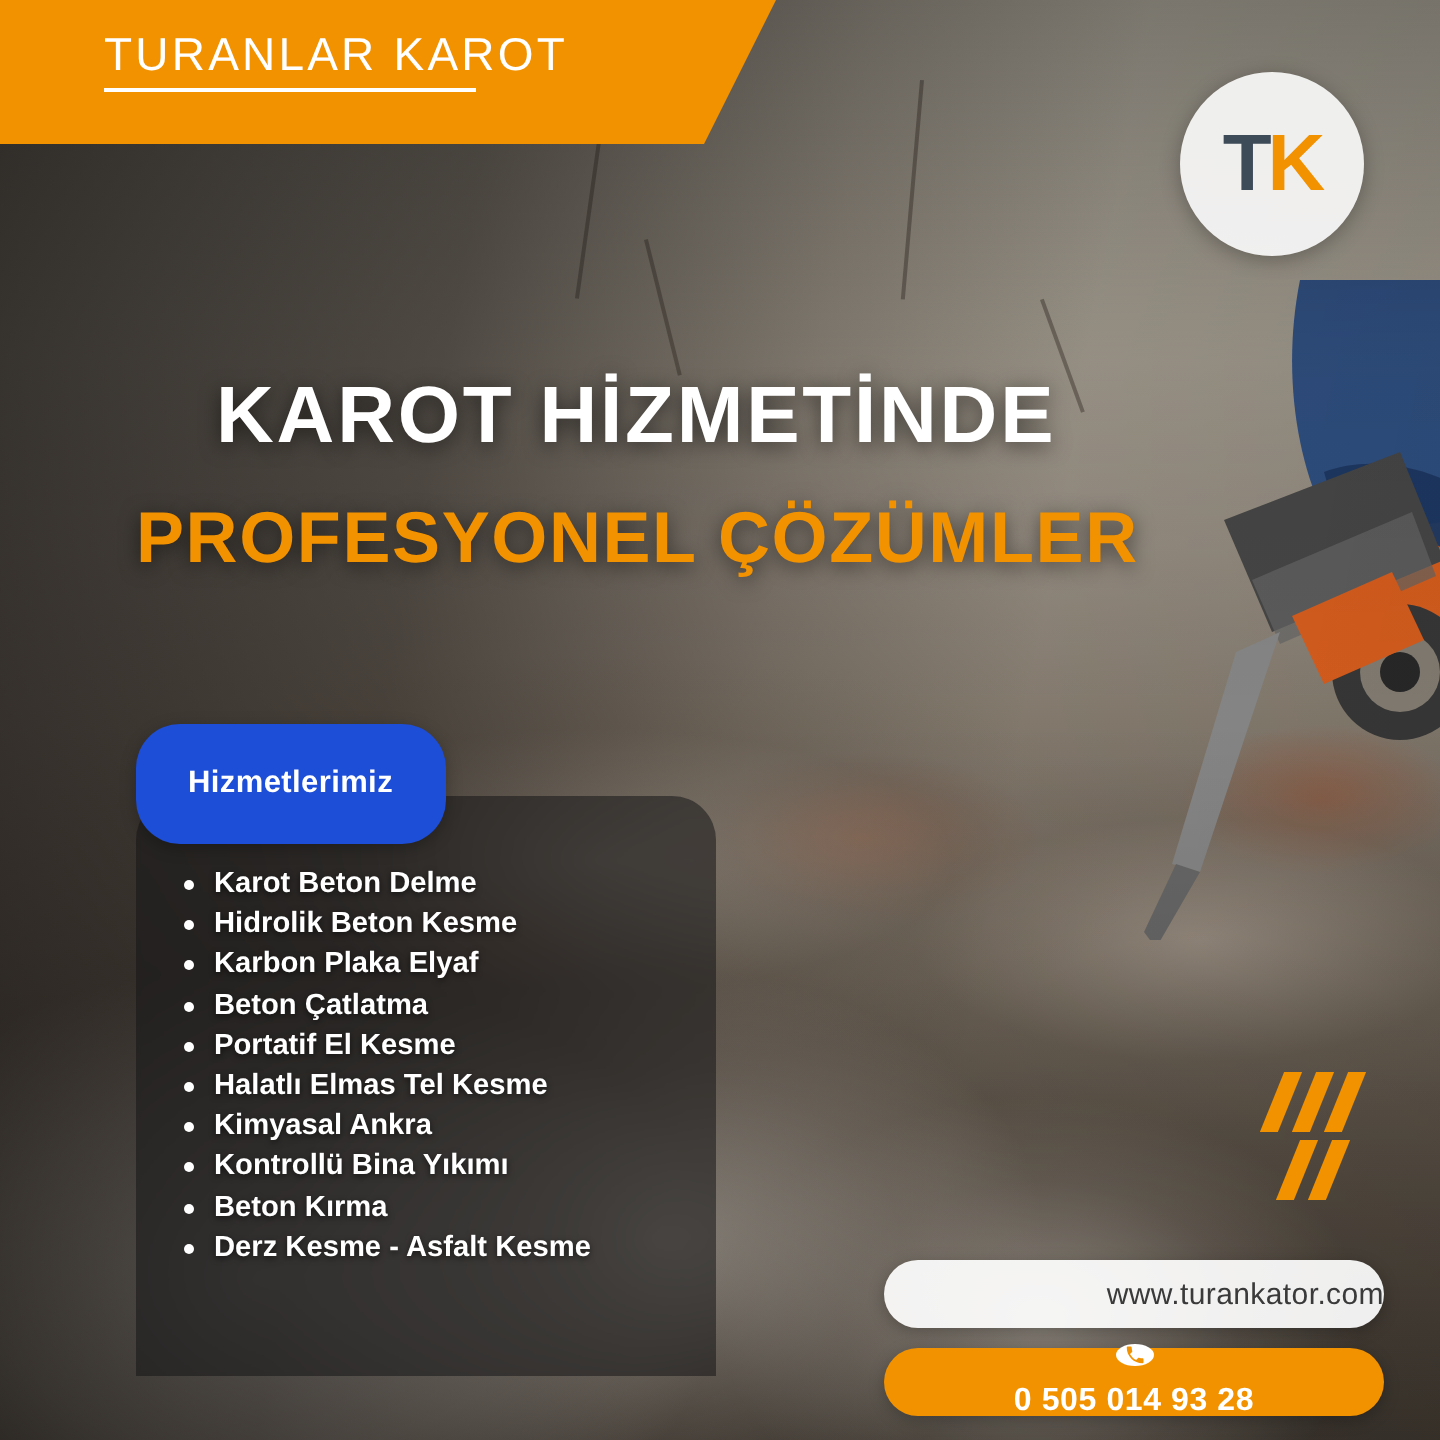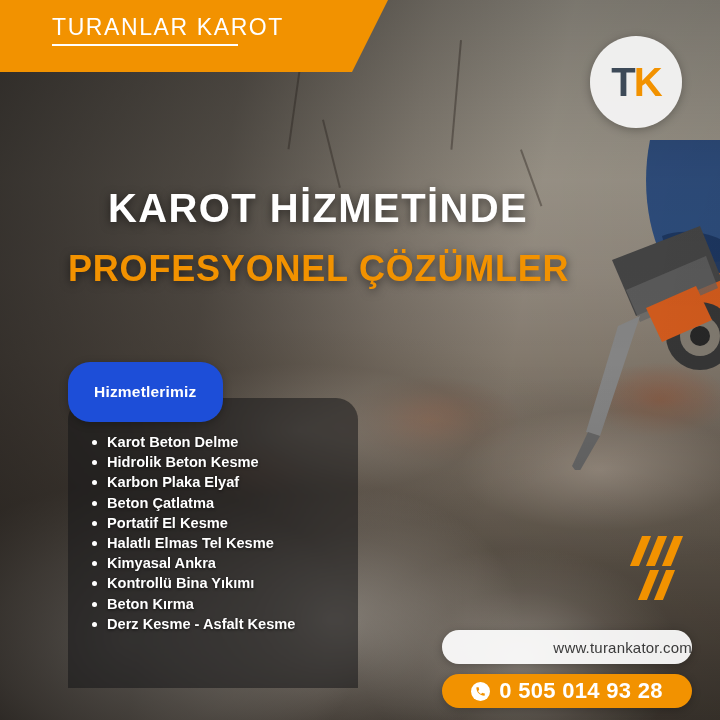--- a/index.html
+++ b/index.html
@@ -241,24 +241,25 @@
     bottom: 12px;
     width: 250px;
     height: 34px;
     background: #F29200;
     border-radius: 17px;
     display: flex;
     align-items: center;
     justify-content: center;
     gap: 9px;
     color: #ffffff;
-    font-size: 22px;
+    font-size: 16px;
     font-weight: bold;
     letter-spacing: 0.3px;
     box-shadow: 0 2px 8px rgba(0,0,0,0.25);
+    flex-direction: column;
   }
   .phone-icon {
     width: 19px; height: 19px;
     border-radius: 50%;
     background: #ffffff;
     display: flex;
     align-items: center;
     justify-content: center;
   }
   .phone-icon svg { display: block; }

